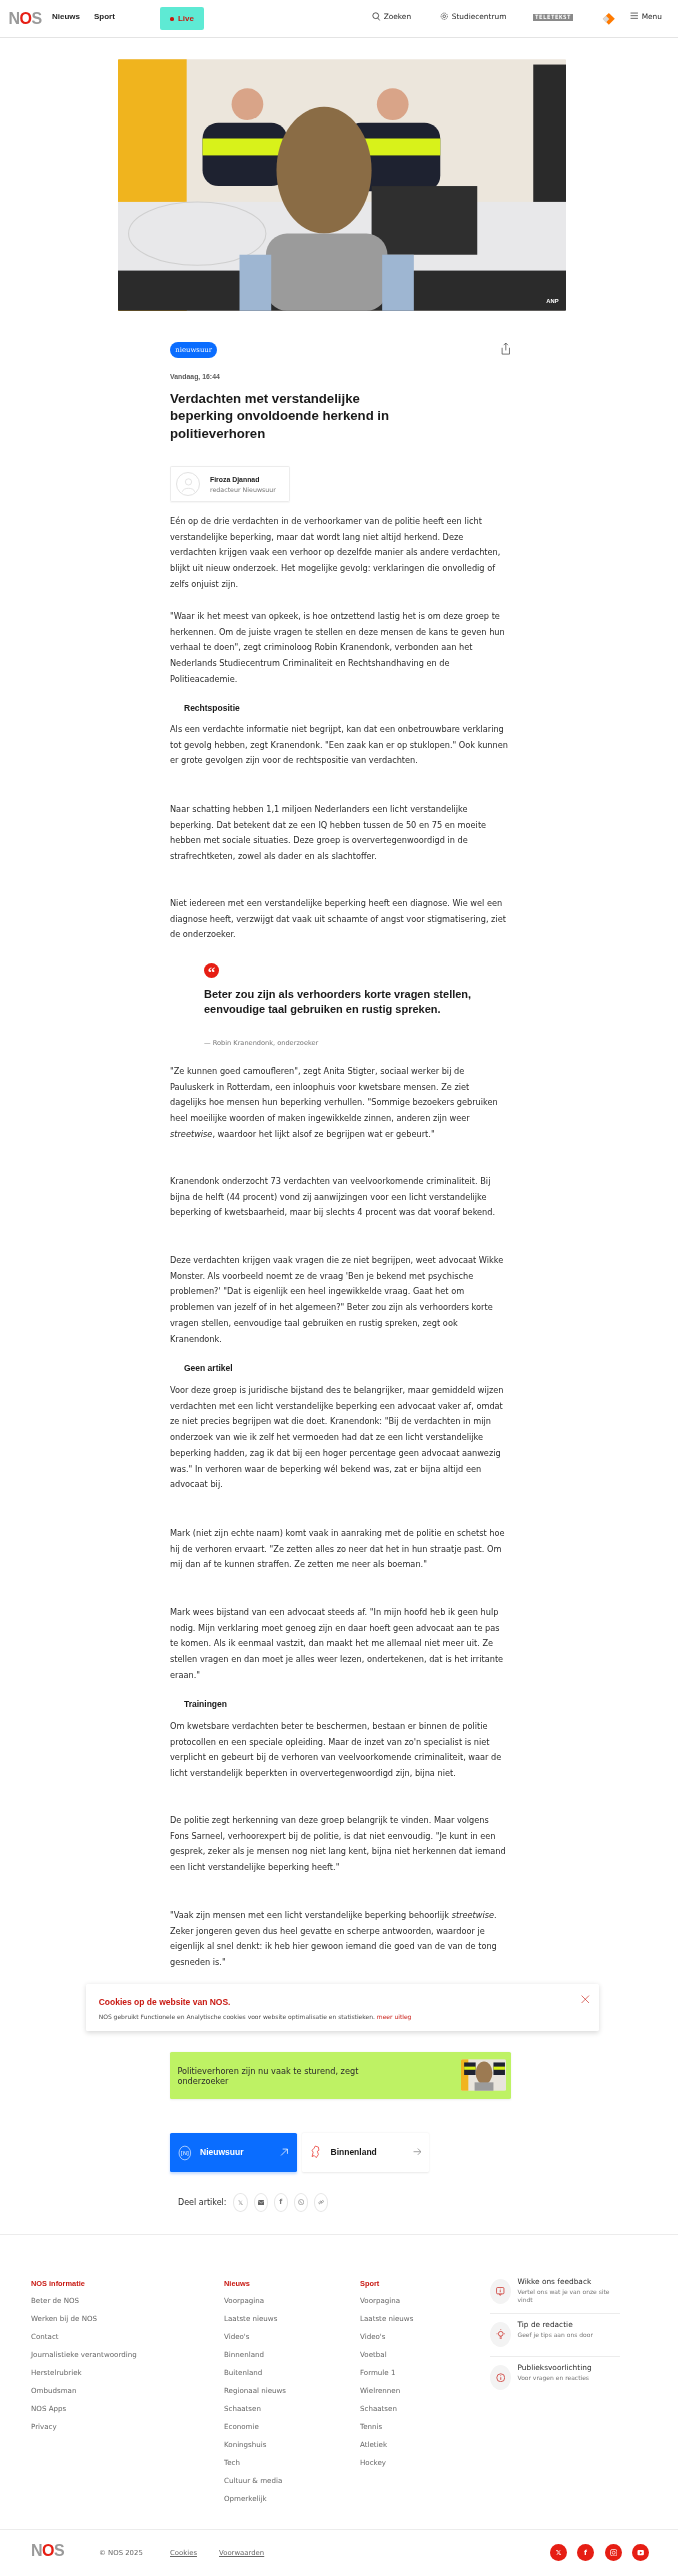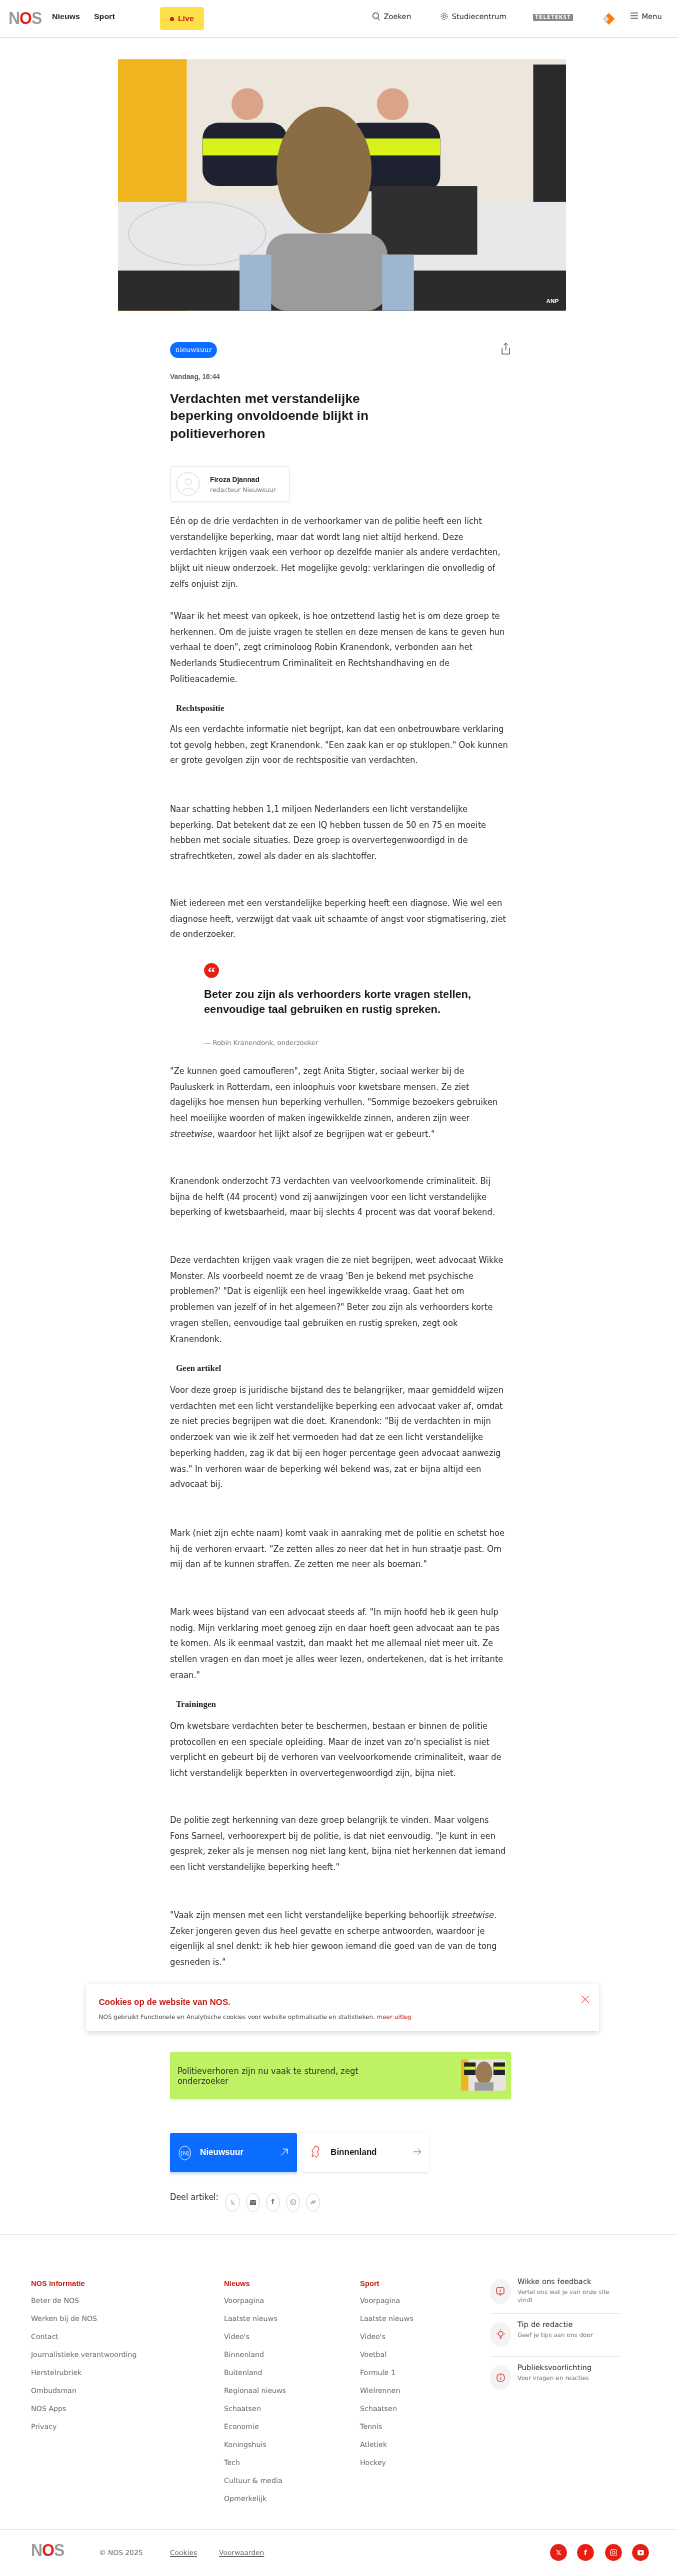--- a/index.html
+++ b/index.html
@@ -6,41 +6,41 @@
   html, body { width: 678px; background: #fff; }
   body { font-family: "DejaVu Sans", sans-serif; color: #1f1f1f; position: relative; height: 2576px; overflow: hidden; }
 
   
   .hdr { position: absolute; top: 0; left: 0; width: 678px; height: 38px; border-bottom: 0.5px solid #e4e4e4; background: #fff; }
   .logo { position: absolute; font-family: "Liberation Sans", sans-serif; font-weight: 900; letter-spacing: -0.5px; }
   .logo .n, .logo .s { color: #9a9a9a; }
   .logo .o { color: #e61e14; }
   .hdr .logo { left: 8.5px; top: 9.5px; font-size: 16px; }
   .nav-item { position: absolute; top: 11.6px; font-family: "Liberation Sans", sans-serif; font-weight: 700; font-size: 8px; color: #1f1f1f; cursor: pointer; }
-  .nav-live { position: absolute; left: 160px; top: 7.4px; width: 44px; height: 23px; background: #fde047; border-radius: 2.1px; color: #c81912; font-family: "Liberation Sans", sans-serif; font-weight: 700; font-size: 8px; display: flex; align-items: center; justify-content: center; gap: 4.2px; }
+  .nav-live { position: absolute; left: 160px; top: 7.4px; width: 44px; height: 23px; background: #5eead4; border-radius: 2.1px; color: #c81912; font-family: "Liberation Sans", sans-serif; font-weight: 700; font-size: 8px; display: flex; align-items: center; justify-content: center; gap: 4.2px; }
   .live-dot { width: 3.7px; height: 3.7px; border-radius: 50%; background: #c81912; display: inline-block; }
   .hdr-right { position: absolute; top: 11.6px; font-family: "DejaVu Sans", sans-serif; font-size: 7.4px; color: #1f1f1f; display: flex; align-items: center; gap: 3.2px; }
   .teletekst { position: absolute; left: 533px; top: 13.7px; font-family: "DejaVu Sans Mono", monospace; font-weight: 700; font-size: 5.8px; color: #fff; background: #8a8a8a; padding: 0.5px 2.1px; letter-spacing: 0.5px; }
   .npo { position: absolute; left: 602px; top: 11.6px; width: 13.7px; height: 13.7px; }
 
   
   .hero { position: absolute; left: 118px; top: 59px; width: 448px; height: 252px; overflow: hidden; border-radius: 1.1px; }
   .hero svg { display: block; }
   .hero-credit { position: absolute; right: 7.4px; bottom: 7.4px; color: #fff; font-family: "Liberation Sans", sans-serif; font-weight: 700; font-size: 5.8px; }
   .tag { position: absolute; left: 170px; top: 342px; height: 16px; padding: 0 5.3px; background: #0a6dff; color: #fff; border-radius: 8px; font-family: "DejaVu Serif", serif; font-size: 6.9px; line-height: 16px; }
   .share { position: absolute; left: 498px; top: 342px; width: 15px; height: 16px; }
   .date { position: absolute; left: 170px; top: 373px; font-family: "Liberation Sans", sans-serif; font-weight: 700; font-size: 6.9px; color: #5b5b5b; }
   .title { position: absolute; left: 170px; top: 390px; width: 222px; font-family: "Liberation Sans", sans-serif; font-weight: 700; font-size: 13.2px; line-height: 17.4px; color: #1a1a1a; }
   .author { position: absolute; left: 170px; top: 466px; width: 120px; height: 36px; border: 0.5px solid #ececec; border-radius: 1.6px; box-shadow: 0 0.5px 1.1px rgba(0,0,0,0.04); }
   .avatar { position: absolute; left: 5.3px; top: 5.3px; width: 24px; height: 24px; border-radius: 50%; border: 0.5px solid #e2e2e2; }
   .author-name { position: absolute; left: 39px; top: 8.5px; font-family: "Liberation Sans", sans-serif; font-weight: 700; font-size: 6.9px; color: #1a1a1a; }
   .author-role { position: absolute; left: 39px; top: 18.5px; font-size: 6.3px; color: #777; }
 
   .p { position: absolute; left: 170px; width: 338px; font-size: 8.2px; line-height: 15.7px; color: #2b2b2b; }
-  .h3 { position: absolute; left: 176px; font-family: Liberation Serif, serif; font-weight: 700; font-size: 8.5px; color: #1a1a1a; }
+  .h3 { position: absolute; left: 184px; font-family: Liberation Sans, sans-serif; font-weight: 700; font-size: 8.5px; color: #1a1a1a; }
   em { }
 
   .quote-mark { position: absolute; left: 204px; top: 963px; width: 15px; height: 15px; border-radius: 50%; background: #e61e14; color: #fff; font-family: "Liberation Serif", serif; font-weight: 700; font-size: 15px; line-height: 19px; text-align: center; }
   .quote-text { position: absolute; left: 204px; top: 987px; width: 275px; font-family: "Liberation Sans", sans-serif; font-weight: 700; font-size: 11px; line-height: 15px; color: #1a1a1a; }
   .quote-src { position: absolute; left: 204px; top: 1039px; font-size: 6.6px; color: #777; }
 
   
   .cookie { position: absolute; left: 86px; top: 1984px; width: 513px; height: 47px; background: #fff; box-shadow: 0 1.1px 5.3px rgba(0,0,0,0.15); border-radius: 1.6px; }
   .cookie-title { position: absolute; left: 12.7px; top: 12.7px; font-family: "Liberation Sans", sans-serif; font-weight: 700; font-size: 8.5px; color: #c81912; }
   .cookie-text { position: absolute; left: 12.7px; top: 28.5px; font-size: 6px; color: #4a4a4a; }
@@ -49,21 +49,21 @@
 
   
   .related { position: absolute; left: 170px; top: 2052px; width: 341px; height: 47px; background: #bef264; box-shadow: 0 0.5px 2.1px rgba(0,0,0,0.08); border-radius: 1.6px; }
   .related-title { position: absolute; left: 7.4px; top: 15px; width: 222px; font-size: 8.2px; line-height: 9.5px; color: #2b2b2b; }
   .related-thumb { position: absolute; right: 4.8px; top: 7.4px; width: 45px; height: 32px; border-radius: 1.6px; overflow: hidden; }
 
   .btn-nieuwsuur { position: absolute; left: 170px; top: 2133px; width: 127px; height: 39px; background: #0a6dff; border-radius: 1.6px; color: #fff; box-shadow: 0 1.1px 2.6px rgba(10,109,255,0.25); cursor: pointer; }
   .btn-binnenland { position: absolute; left: 302px; top: 2133px; width: 127px; height: 39px; background: #fff; border-radius: 1.6px; box-shadow: 0 0.5px 2.1px rgba(0,0,0,0.09); cursor: pointer; }
   .btn-label { position: absolute; top: 13.7px; font-family: "Liberation Sans", sans-serif; font-weight: 700; font-size: 8.5px; }
 
-  .share-row { position: absolute; left: 170px; top: 2193px; display: flex; gap: 5.8px; }
+  .share-row { position: absolute; left: 178px; top: 2193px; display: flex; align-items: center; gap: 5.8px; }
   .share-label { font-size: 8px; color: #2b2b2b; margin-right: 1.1px; }
   .share-btn { width: 14.3px; height: 18.5px; border: 0.5px solid #e6e6e6; border-radius: 50%; display: flex; align-items: center; justify-content: center; color: #777; font-size: 6.9px; cursor: pointer; }
 
   .divider { position: absolute; left: 0; width: 678px; height: 0.5px; background: #ececec; }
 
   
   .f-head { position: absolute; top: 2279px; font-family: "Liberation Sans", sans-serif; font-weight: 700; font-size: 7.4px; color: #c81912; }
   .f-list { position: absolute; top: 2296px; list-style: none; }
   .f-list li { font-size: 7.1px; color: #666; height: 18px; line-height: 9.5px; cursor: pointer; }
   .f-card { position: absolute; left: 490px; width: 132px; }
@@ -151,21 +151,21 @@
 
 <a class="tag">nieuwsuur</a>
 <button class="share" style="background:none;border:none;">
   <svg width="11.6" height="13.7" viewBox="0 0 22 26">
       <path d="M4 11 V23 H18 V11" fill="none" stroke="#444" stroke-width="1.4"></path>
       <line x1="11" y1="2" x2="11" y2="16" stroke="#444" stroke-width="1.4"></line>
       <polyline points="7,6 11,2 15,6" fill="none" stroke="#444" stroke-width="1.4"></polyline>
     </svg>
 </button>
 <div class="date">Vandaag, 16:44</div>
-<h1 class="title">Verdachten met verstandelijke beperking onvoldoende blijkt in politieverhoren</h1>
+<h1 class="title">Verdachten met verstandelijke beperking onvoldoende herkend in politieverhoren</h1>
 
 <div class="author">
   <div class="avatar">
     <svg width="23" height="23" viewBox="0 0 44 44">
         <circle cx="22" cy="17" r="6" fill="none" stroke="#d5d5d5" stroke-width="1.3"></circle>
         <path d="M10 36 C12 27 32 27 34 36" fill="none" stroke="#d5d5d5" stroke-width="1.3"></path>
       </svg>
   </div>
   <div class="author-name">Firoza Djannad</div>
   <div class="author-role">redacteur Nieuwsuur</div>

